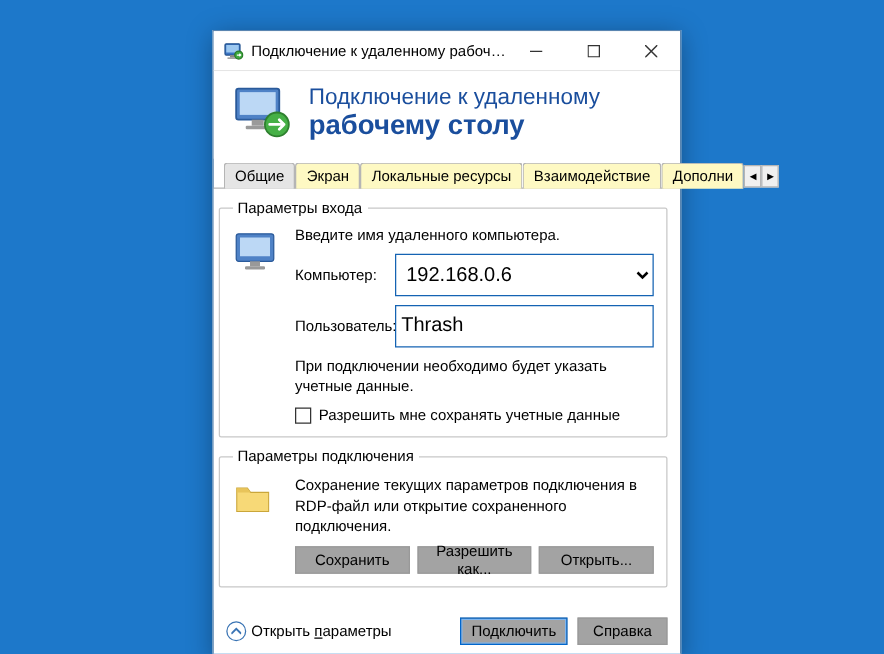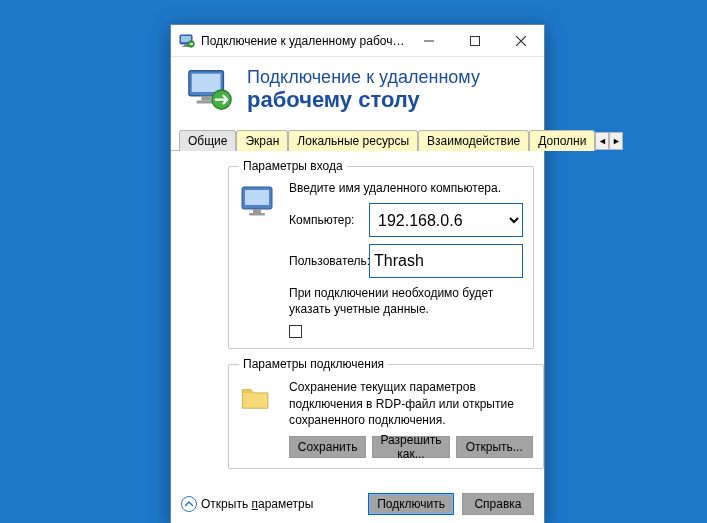--- a/index.html
+++ b/index.html
@@ -111,23 +111,22 @@
     width: 14px;
     height: 18px;
     border: 1px solid #b5b5b5;
     background: #f0f0f0;
     font-size: 9px;
     display: flex;
     align-items: center;
     justify-content: center;
   }
   .body-area {
-    padding: 8px 10px 10px 27px;
-    background: #fff;
-    margin-left: 30px;
+    padding: 8px 10px 10px 4px;
+    background: #fff;
   }
   fieldset {
     border: 1px solid #c8c8c8;
     border-radius: 2px;
     margin: 0 0 8px 0;
     padding: 8px 10px 10px 10px;
   }
   legend {
     font-size: 12px;
     padding: 0 4px;
@@ -329,20 +328,21 @@
             <div class="form-label">Пользователь:</div>
             <div class="form-field">
               <input class="win" type="text" value="Thrash" style="">
             </div>
           </div>
 
           <div class="note">При подключении необходимо будет указать учетные данные.</div>
 
           <div class="chk-row">
             <div class="chk"></div>
+            <span>Разрешить мне сохранять учетные данные</span>
           </div>
         </div>
       </div>
     </fieldset>
 
     <fieldset>
       <legend>Параметры подключения</legend>
       <div class="fs-row">
         <div class="fs-icon">
           <svg viewBox="0 0 40 40" width="34" height="34">

